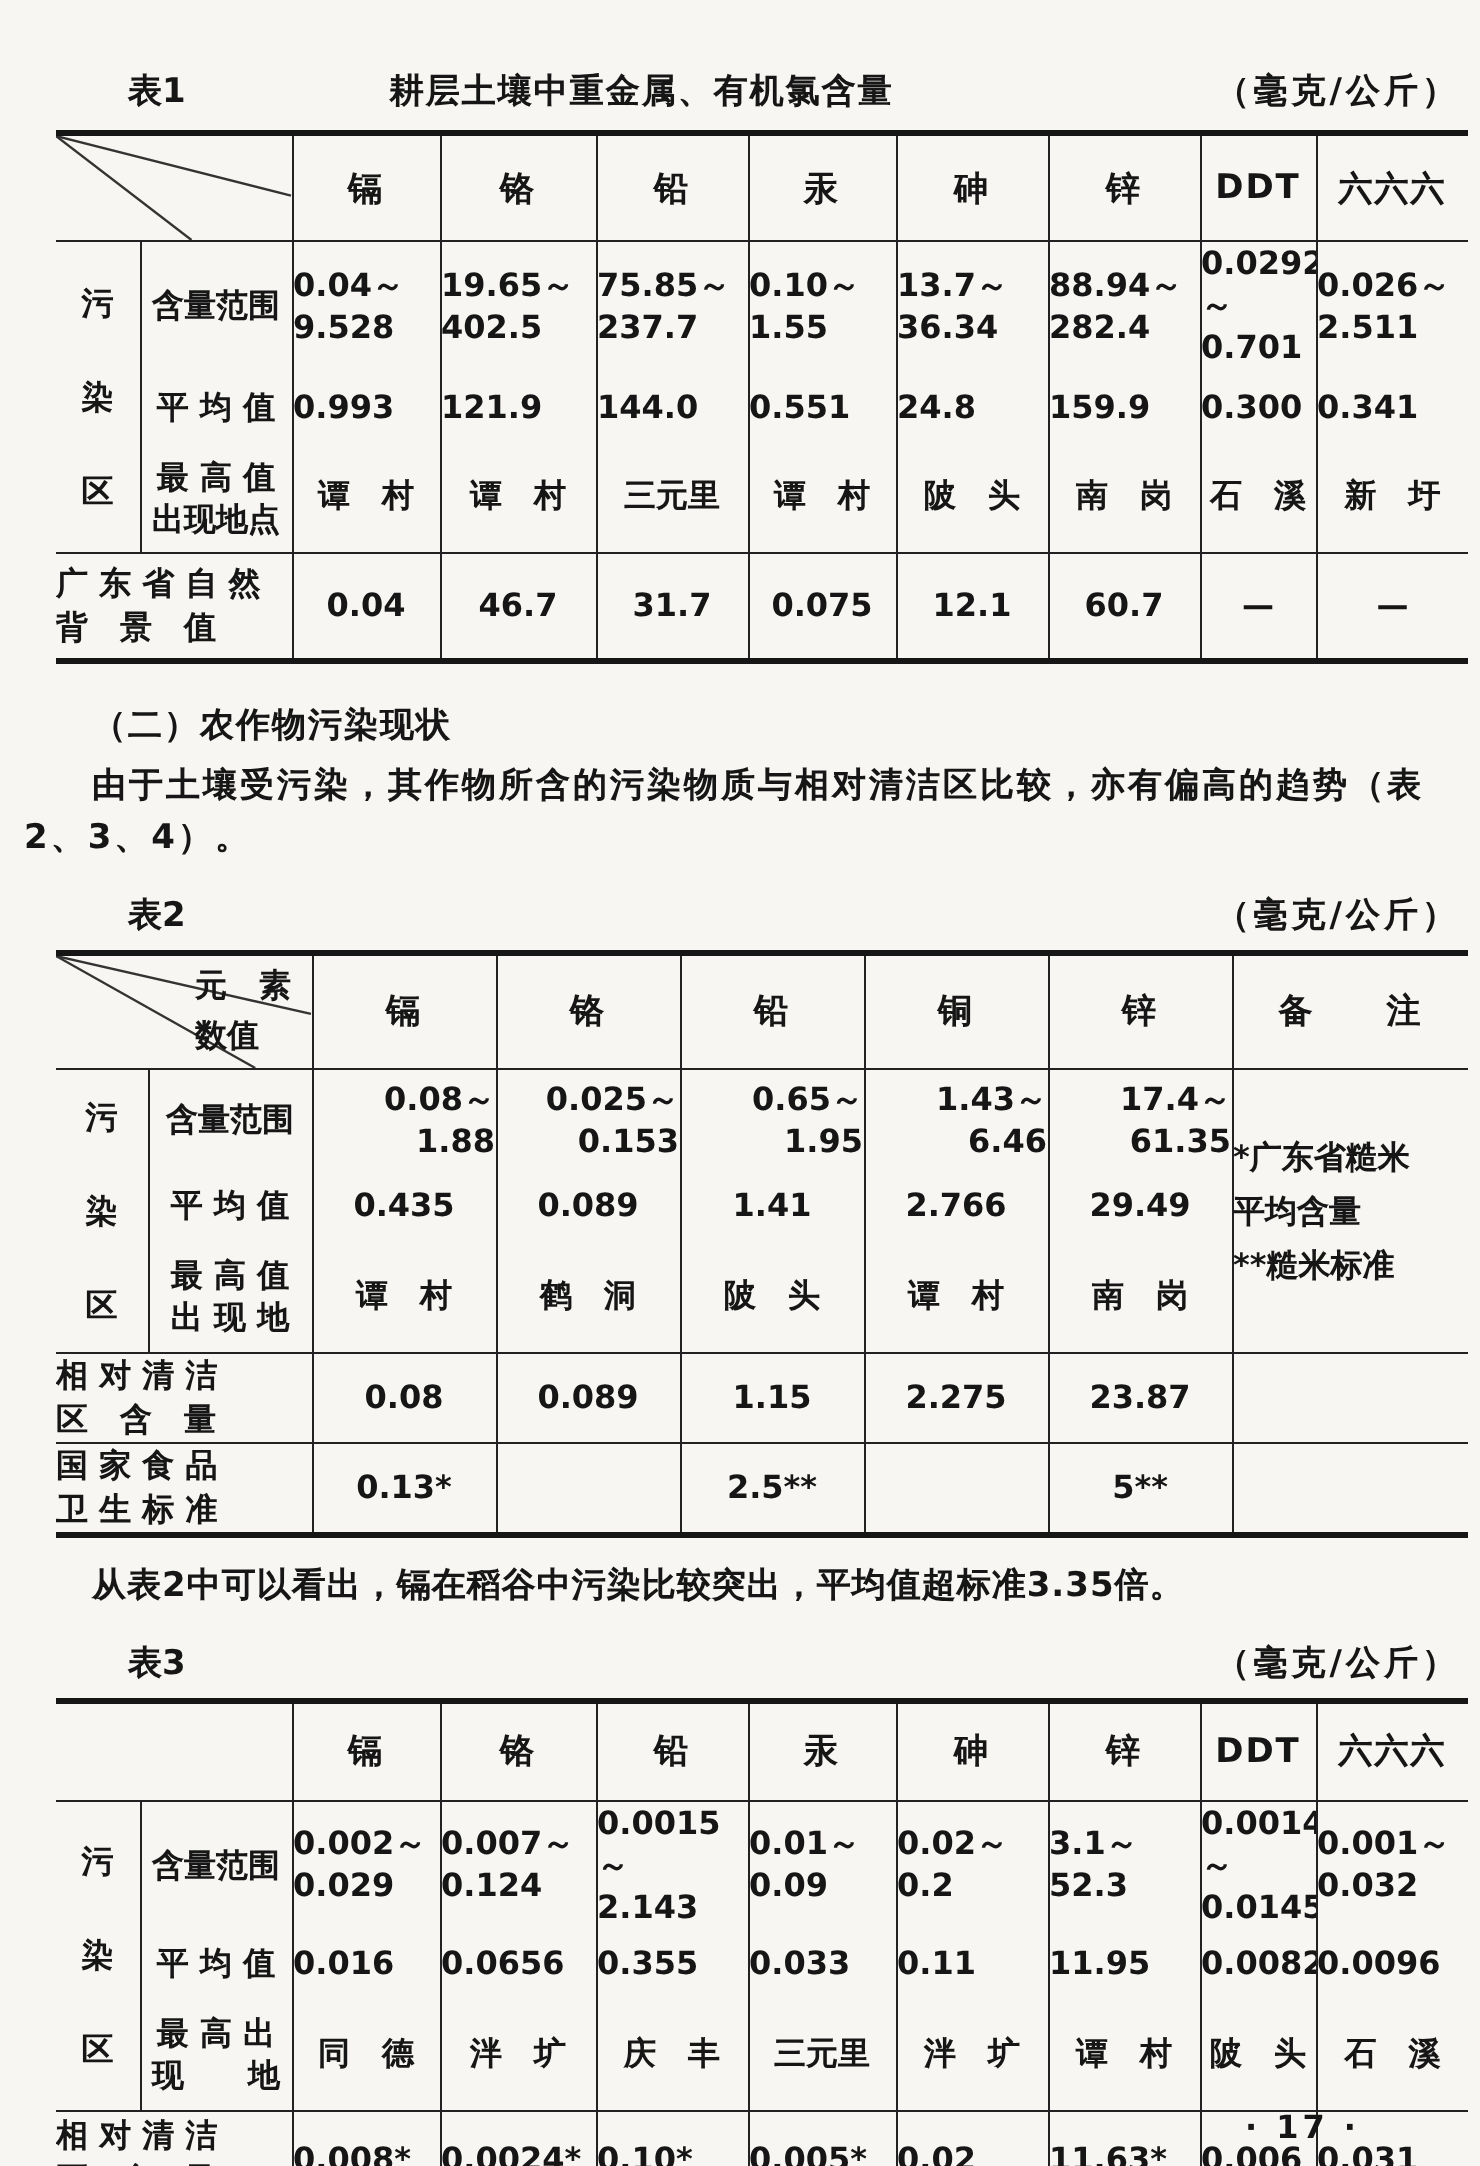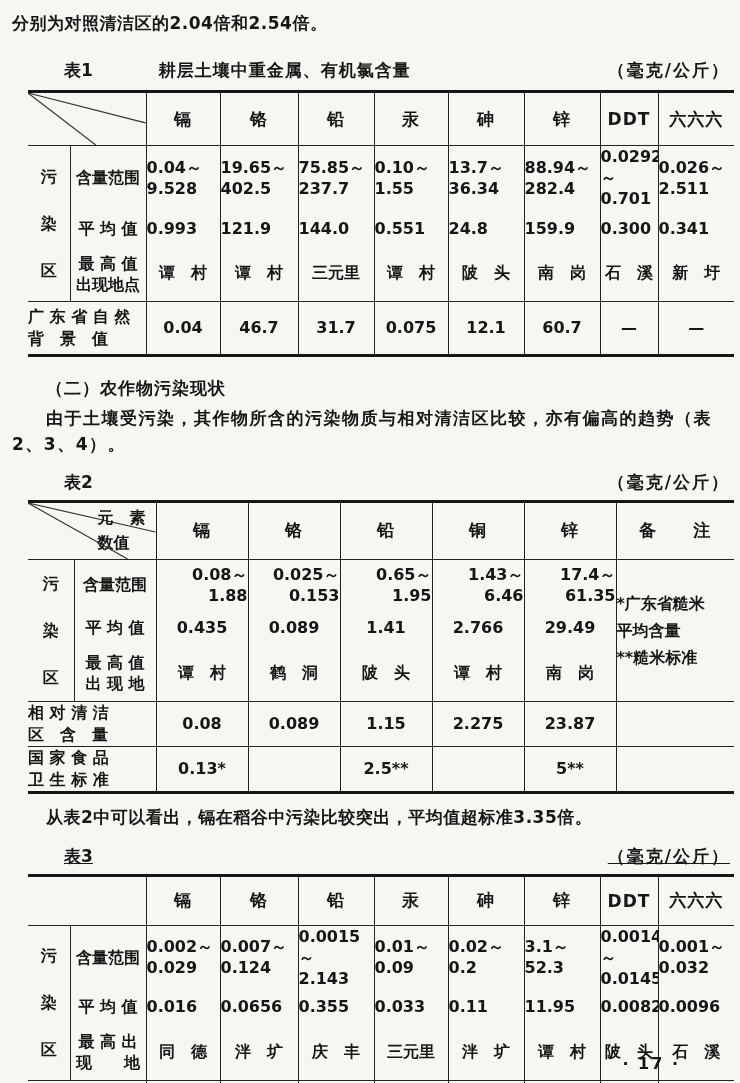--- a/index.html
+++ b/index.html
@@ -4,24 +4,24 @@
 <style>
   html,body{margin:0;padding:0;}
   body{
     width:740px;height:1083px;overflow:hidden;
     background:#f7f6f2;color:#161616;
     font-family:"DejaVu Sans",sans-serif;
     font-weight:700;
   }
   .page{padding:10px 6px 0 28px;position:relative;height:1073px;box-sizing:border-box;}
   .intro{font-size:17px;margin:2px 0 0 -16px;letter-spacing:0.5px;}
-  .caption{display:flex;align-items:baseline;width:706px;font-size:17px;}
+  .caption{display:flex;align-items:baseline;width:706px;font-size:17px;gap:36px;}
   .cap1{margin-top:24px;margin-bottom:8px;}
   .cap2{margin-top:14px;margin-bottom:6px;}
-  .cap3{margin-top:16px;margin-bottom:6px;text-decoration:underline;}
+  .cap3{margin-top:16px;margin-bottom:6px;}
   .cap-label{margin-left:36px;}
   .cap-title{margin-left:66px;letter-spacing:1px;}
   .cap-unit{margin-left:auto;margin-right:4px;letter-spacing:2px;}
   table.t{border-collapse:collapse;table-layout:fixed;width:706px;
     border-top:3px solid #161616;border-bottom:3px solid #161616;}
   .t td,.t th{padding:0;font-size:16px;vertical-align:middle;overflow:hidden;}
   .bl{border-left:1.4px solid #222;}
   .hb{border-bottom:1.7px solid #222;}
   .ht{border-top:1.7px solid #222;}
   th.colh{font-size:17px;text-align:center;font-weight:700;letter-spacing:1px;}
@@ -41,21 +41,20 @@
   .sect-head{text-indent:2em;letter-spacing:1px;}
   .sect-body{text-indent:2em;letter-spacing:1.5px;margin-top:4px;}
   .tnote{margin-top:12px;margin-bottom:2px;text-indent:2em;font-size:17px;letter-spacing:0.5px;margin-left:-16px;width:730px;}
   .pagenum{position:absolute;right:60px;bottom:0;font-size:16px;letter-spacing:2px;}
 </style>
 </head>
 <body>
 
 <div class="page">
 
-  <div class="intro">分别为对照清洁区的2.04倍和2.54倍。</div>
 
   <div class="caption cap1">
     <span class="cap-label">表1</span>
     <span class="cap-title">耕层土壤中重金属、有机氯含量</span>
     <span class="cap-unit">（毫克/公斤）</span>
   </div>
 
   <table class="t">
     <colgroup>
       <col style="width:42px">

